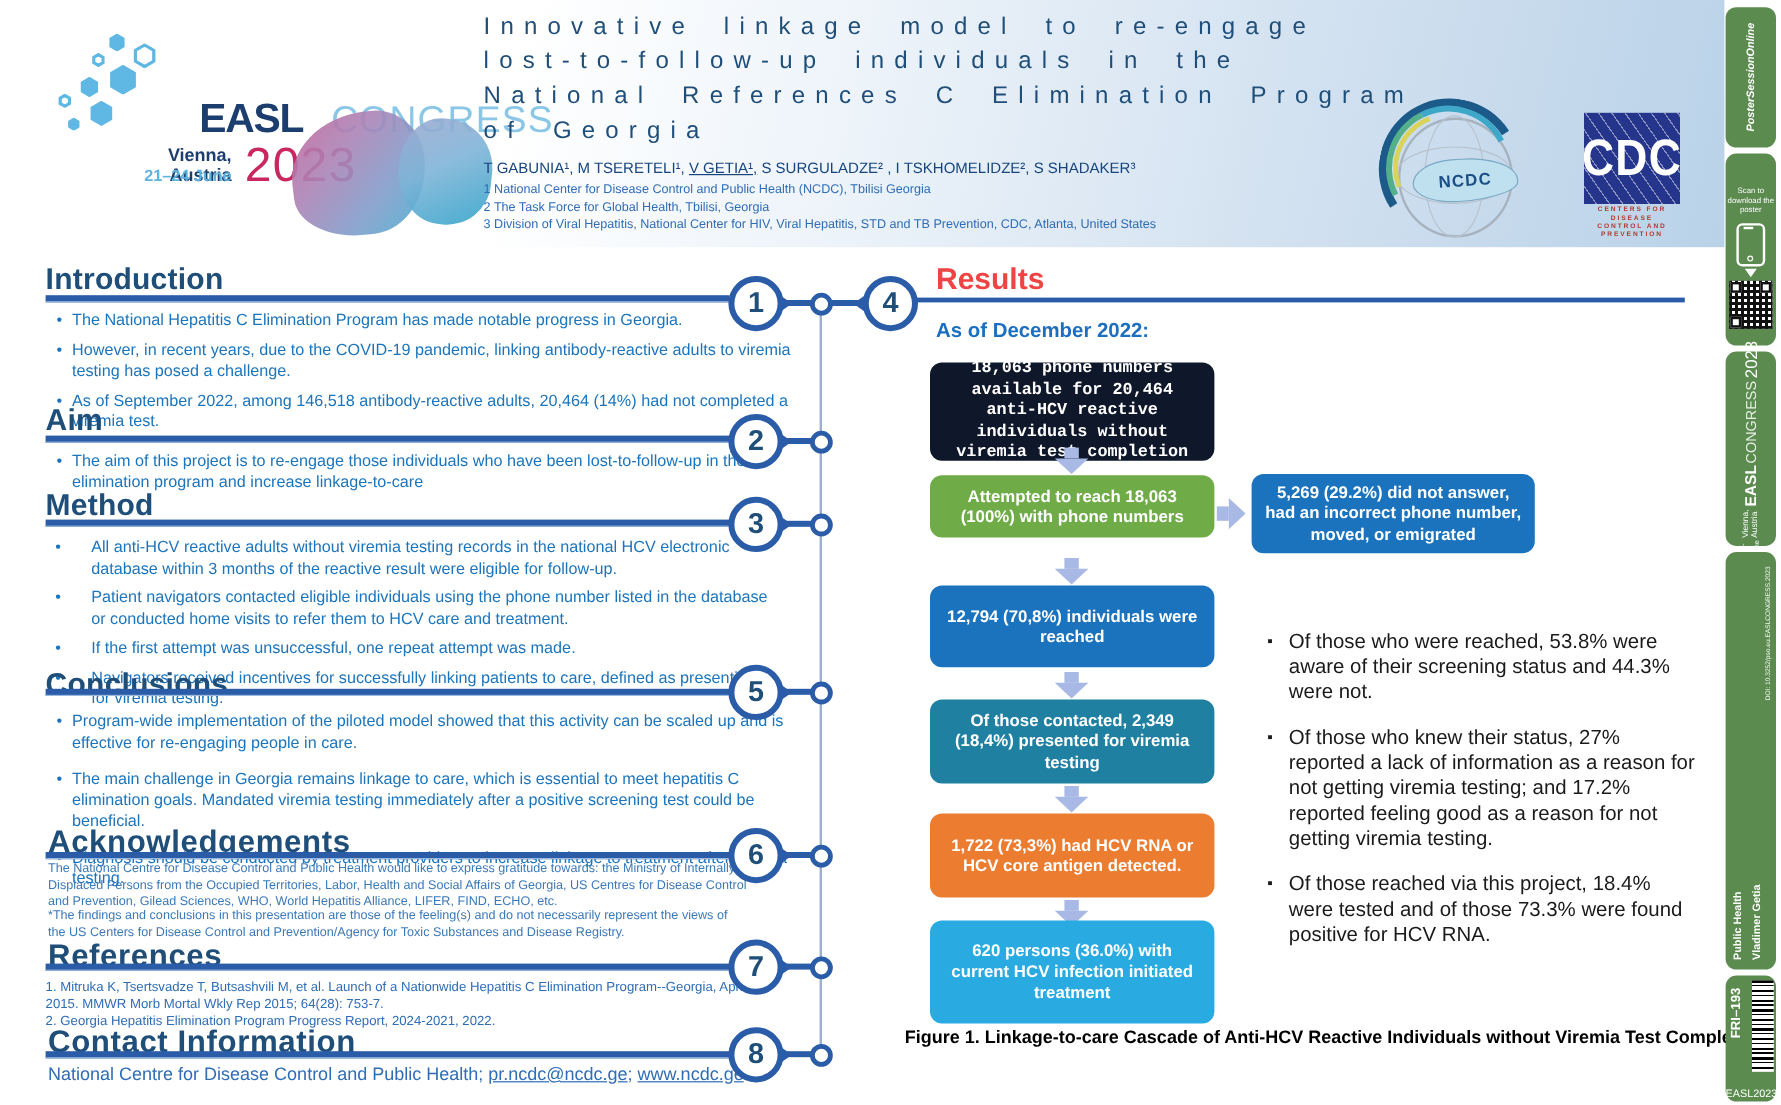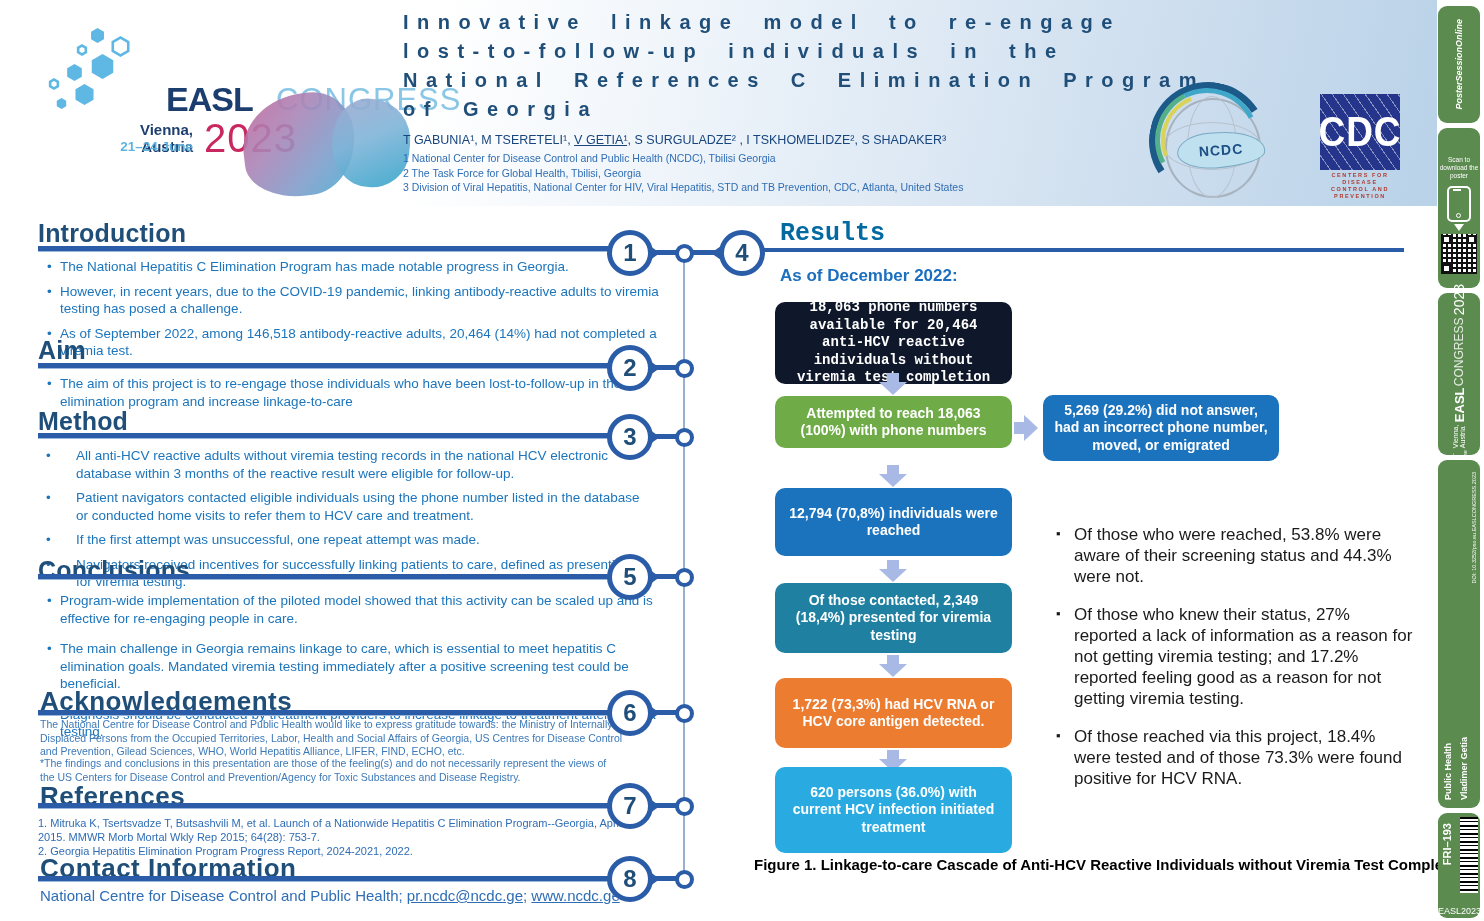--- a/index.html
+++ b/index.html
@@ -17,21 +17,21 @@
   .easl-loc{left:60px;top:97px;width:95px;text-align:right;font-size:15px;font-weight:bold;color:#1c3e6e;}
   .easl-dates{left:60px;top:115px;width:95px;text-align:right;font-size:13.5px;font-weight:bold;color:#5fb3df;}
   .easl-year{left:166px;top:92px;font-size:40px;font-weight:400;color:#c9275f;letter-spacing:1px;}
   .liver-l{left:243px;top:94px;width:112px;height:102px;transform:rotate(-7deg);
     background:linear-gradient(135deg,#c4679c 0%,#ab84b6 35%,#7f9ecb 68%,#47aed2 100%);
     border-radius:62% 38% 46% 54% / 56% 44% 62% 38%;opacity:.9;}
   .liver-r{left:332px;top:99px;width:78px;height:88px;transform:rotate(6deg);
     background:linear-gradient(150deg,#9fa9cf 0%,#7fb4d8 45%,#2fa3c9 100%);
     border-radius:46% 54% 50% 50% / 50% 50% 44% 56%;opacity:.9;}
   .ptitle{left:403px;top:8px;width:840px;}
-  .ptitle .tl{font-size:20px;font-weight:bold;color:#1f4e79;letter-spacing:8.5px;word-spacing:10px;
+  .ptitle .tl{font-size:20px;font-weight:normal;color:#1f4e79;letter-spacing:8.5px;word-spacing:10px;
     line-height:29px;white-space:nowrap;}
   .authors{left:403px;top:133px;font-size:12.5px;color:#17457e;}
   .authors .u{text-decoration:underline;}
   .affil{left:403px;top:151px;font-size:10.5px;color:#2f6db5;line-height:14.5px;}
 
   
   .ncdc{left:1153px;top:88px;width:115px;height:115px;}
   .ncdc .globe{position:absolute;left:12px;top:10px;width:92px;height:96px;border:2px solid #a7b2bf;border-radius:50%;}
   .ncdc .mer{position:absolute;left:34px;top:8px;width:48px;height:100px;border:1.5px solid #b8c2cd;border-radius:50%;}
   .ncdc .par{position:absolute;left:10px;top:34px;width:96px;height:46px;border:1.5px solid #b8c2cd;border-radius:50%;}
@@ -76,21 +76,21 @@
   .blt:before{content:"•";position:absolute;left:2px;top:0;color:#1c75bc;}
   .blt.wide:before{left:6px;}
   .blt.wide{padding-left:36px;}
   .blt.gap{margin-bottom:13px;}
   .smalltxt{font-size:10.5px;color:#3c79b8;line-height:13.5px;}
   .reftxt{font-size:11px;color:#2f6db5;line-height:14px;}
   .contacttxt{font-size:15px;color:#2f6db5;}
   .contacttxt a{color:#2f6db5;}
 
   
-  .rhead{left:780px;top:219px;font-size:25px;font-weight:bold;color:#0369a1;font-family:Liberation Mono, monospace;}
+  .rhead{left:780px;top:219px;font-size:25px;font-weight:bold;color:#ef4444;}
   .rrule{left:763px;top:248px;width:641px;height:4px;background:#2a5ca8;}
   .rsub{left:780px;top:266px;font-size:17px;font-weight:bold;color:#1b6fbe;}
   .fbox{width:237px;border-radius:10px;color:#fff;font-weight:bold;font-size:14px;line-height:17.5px;
     display:flex;align-items:center;justify-content:center;text-align:center;padding:6px 10px;box-sizing:border-box;}
   .darr .stem{width:12px;height:9px;background:#a9b9e5;margin:0 auto;}
   .darr .head{width:0;height:0;border-left:14px solid transparent;border-right:14px solid transparent;
     border-top:13px solid #a9b9e5;margin:0 auto;}
   .rarr{display:flex;align-items:center;}
   .rarr .stem{width:10px;height:12px;background:#a9b9e5;}
   .rarr .head{width:0;height:0;border-top:13px solid transparent;border-bottom:13px solid transparent;

